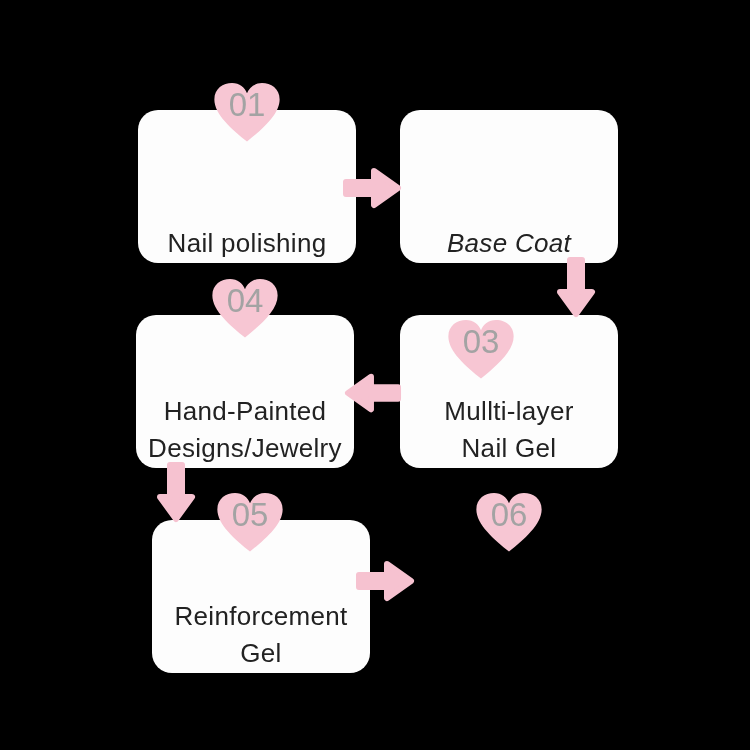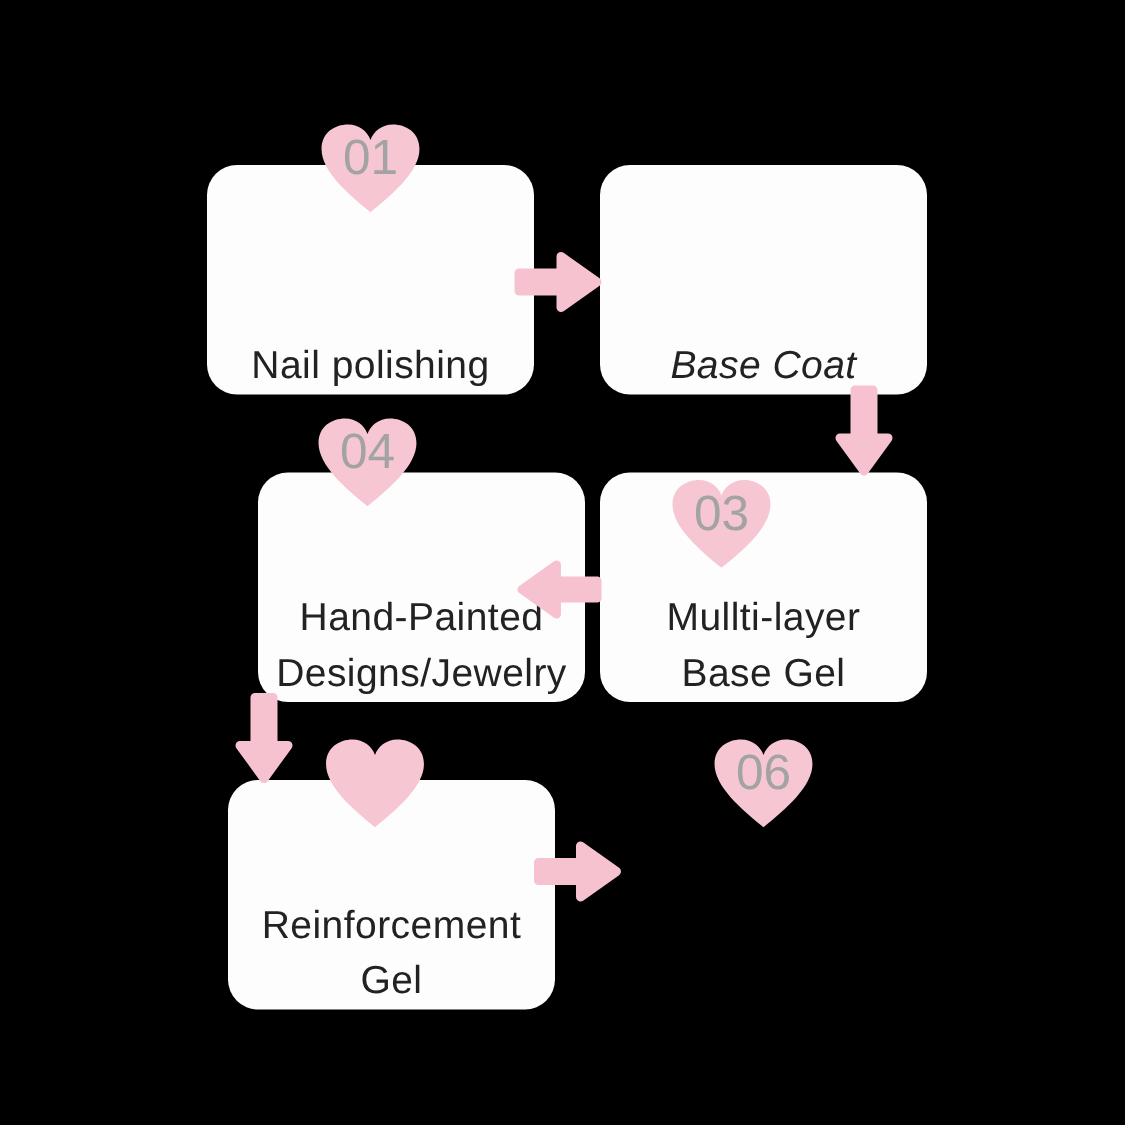--- a/index.html
+++ b/index.html
@@ -80,48 +80,49 @@
     </svg>
     <div class="heart-number">01</div>
   </div>
 
   <div class="step-box" style="left:400px; top:110px;font-style:italic;">
     <div class="step-label">Base Coat</div>
   </div>
 
   <div class="step-box" style="left:400px; top:315px;">
     <div class="step-label">Mullti-layer
-Base Gel</div>
+Nail Gel</div>
   </div>
   <div class="heart" style="left:447px; top:286px;margin-top:32px;">
     <svg viewBox="0 0 100 92">
       <path d="M50 88 C28 70, 2 48, 2 26 C2 10, 15 2, 28 2 C39 2, 47 9, 50 17 C53 9, 61 2, 72 2 C85 2, 98 10, 98 26 C98 48, 72 70, 50 88 Z" fill="#f7c6d3"></path>
     </svg>
     <div class="heart-number">03</div>
   </div>
 
-  <div class="step-box" style="left:136px; top:315px;margin-left:36px;">
+  <div class="step-box" style="left:136px; top:315px;">
     <div class="step-label">Hand-Painted
 Designs/Jewelry</div>
   </div>
   <div class="heart" style="left:211px; top:277px;">
     <svg viewBox="0 0 100 92">
       <path d="M50 88 C28 70, 2 48, 2 26 C2 10, 15 2, 28 2 C39 2, 47 9, 50 17 C53 9, 61 2, 72 2 C85 2, 98 10, 98 26 C98 48, 72 70, 50 88 Z" fill="#f7c6d3"></path>
     </svg>
     <div class="heart-number">04</div>
   </div>
 
   <div class="step-box" style="left:141px; top:520px;margin-left:11px;">
     <div class="step-label">Reinforcement
 Gel</div>
   </div>
   <div class="heart" style="left:216px; top:491px;">
     <svg viewBox="0 0 100 92">
       <path d="M50 88 C28 70, 2 48, 2 26 C2 10, 15 2, 28 2 C39 2, 47 9, 50 17 C53 9, 61 2, 72 2 C85 2, 98 10, 98 26 C98 48, 72 70, 50 88 Z" fill="#f7c6d3"></path>
     </svg>
+    <div class="heart-number">05</div>
   </div>
 
   <div class="heart" style="left:475px; top:491px;">
     <svg viewBox="0 0 100 92">
       <path d="M50 88 C28 70, 2 48, 2 26 C2 10, 15 2, 28 2 C39 2, 47 9, 50 17 C53 9, 61 2, 72 2 C85 2, 98 10, 98 26 C98 48, 72 70, 50 88 Z" fill="#f7c6d3"></path>
     </svg>
     <div class="heart-number">06</div>
   </div>
 
   <div class="arrow" style="left:342px; top:165px; width:60px; height:46px;">

